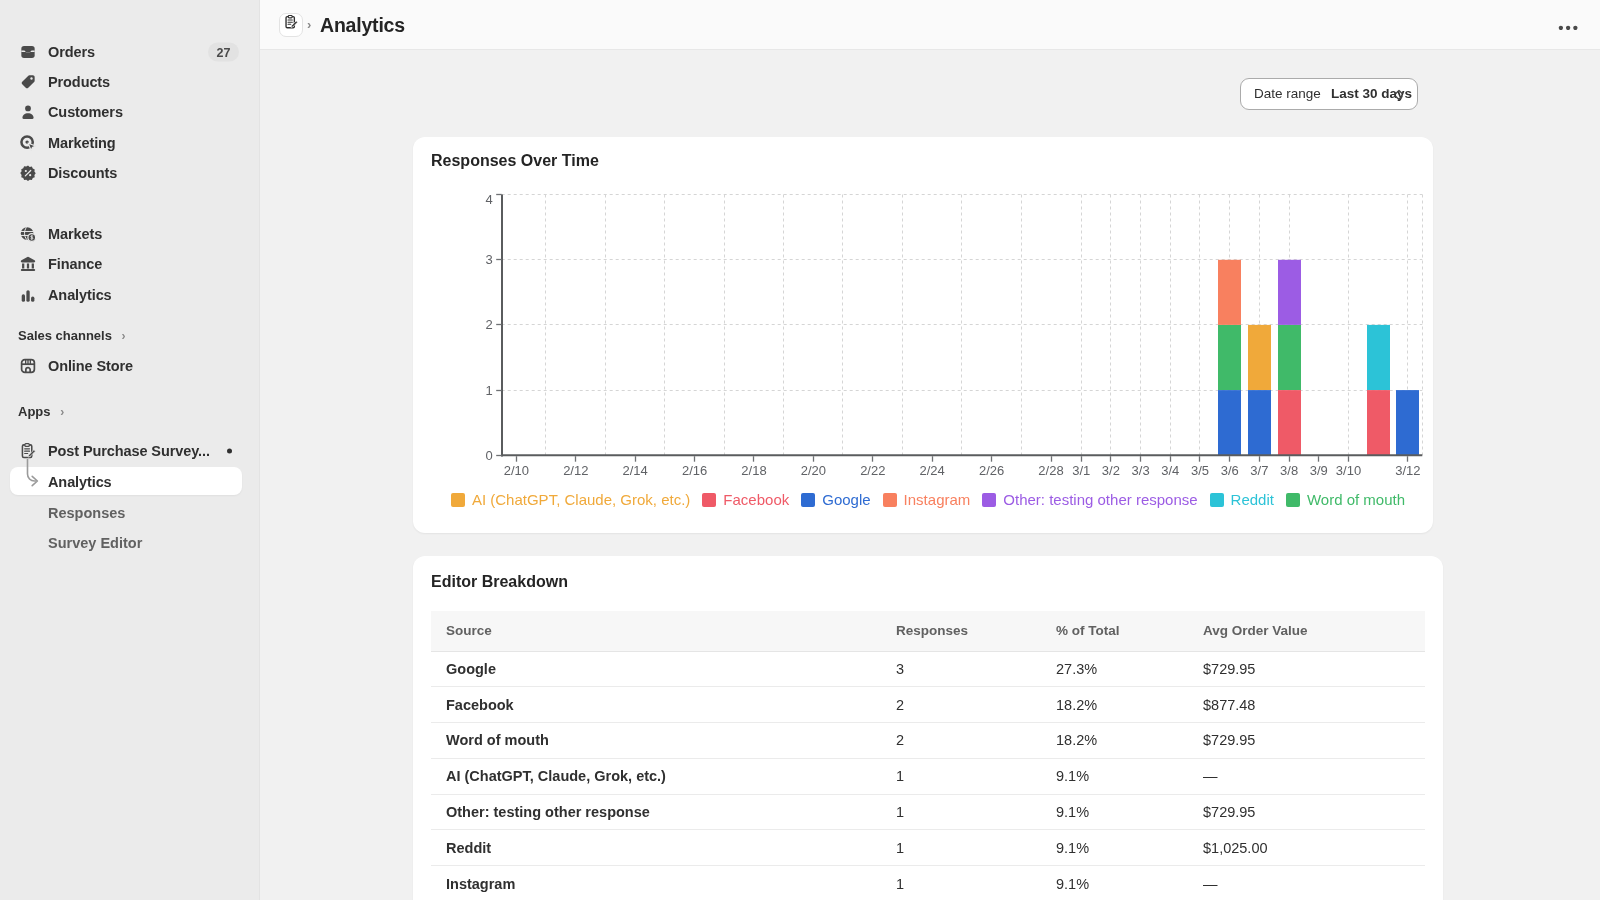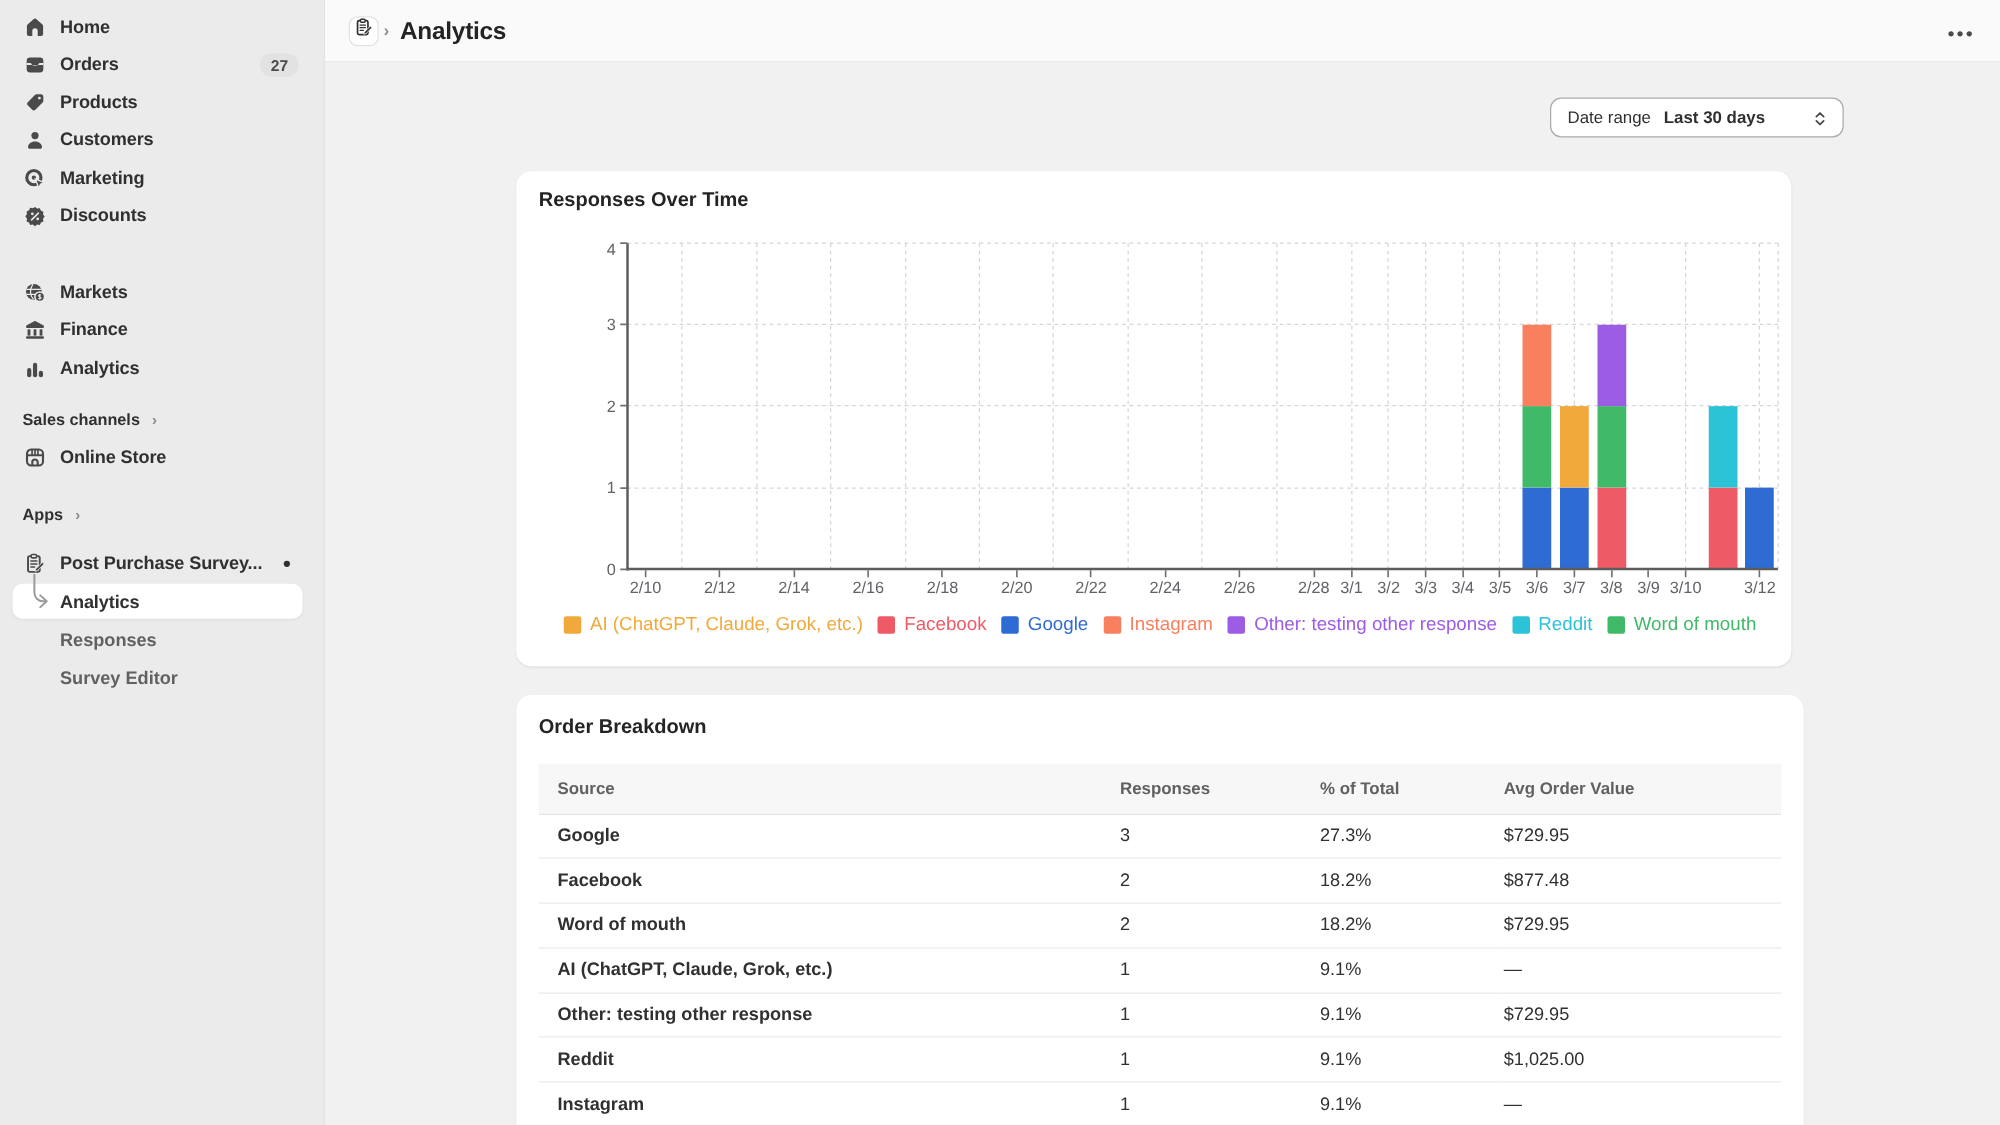--- a/index.html
+++ b/index.html
@@ -12,21 +12,21 @@
   .badge { position:absolute; right:21px; top:50%; transform:translateY(-50%); background:#e2e2e2; border-radius:10px; font-size:12.5px; font-weight:bold; color:#4a4a4a; padding:2.5px 8.5px; }
   .sec-head { position:absolute; left:18px; font-size:13px; font-weight:bold; color:#303030; }
   .sec-head .chev { color:#8a8a8a; font-weight:bold; font-size:12px; margin-left:6px; }
   .muted-item { position:absolute; left:48px; font-size:14.5px; font-weight:bold; color:#616161; }
   .sel-row { position:absolute; left:10px; top:467px; width:232px; height:28px; background:#ffffff; border-radius:8px; box-shadow:0 1px 2px rgba(0,0,0,0.05); }
   .topbar { position:absolute; left:260px; top:0; width:1340px; height:50px; background:#fafafa; border-bottom:1px solid #e7e7e7; }
   .crumb-ic { position:absolute; left:19px; top:13px; width:24px; height:24px; background:#ffffff; border:1px solid #e3e3e3; border-radius:7px; }
   .crumb-chev { position:absolute; left:47px; top:17px; color:#8a8a8a; font-size:13px; font-weight:bold; }
   .crumb-title { position:absolute; left:60px; top:14px; font-size:19.5px; font-weight:bold; color:#242424; letter-spacing:-0.2px; }
   .dots { position:absolute; right:20px; top:19px; color:#4a4a4a; letter-spacing:2px; font-size:15px; font-weight:bold; }
-  .datebtn { position:absolute; left:1240px; top:78px; width:235px; height:32px; background:#ffffff; border:1px solid #ababab; border-radius:9px; }
+  .datebtn { position:absolute; left:1240px; top:78px; width:178px; height:32px; background:#ffffff; border:1px solid #ababab; border-radius:9px; }
   .datebtn .t1 { position:absolute; left:13px; top:7px; font-size:13.5px; color:#303030; }
   .datebtn .t2 { position:absolute; left:90px; top:7px; font-size:13.5px; color:#303030; font-weight:bold;text-align:center; }
   .card { position:absolute; left:413px; background:#ffffff; border-radius:12px; box-shadow:0 1px 2px rgba(0,0,0,0.06); }
   #card1 { top:137px; width:1020px; height:396px; }
   #card2 { top:556px; width:1030px; height:381px; }
   .card-title { position:absolute; left:18px; top:15px; font-size:16px; font-weight:bold; color:#242424; }
   .legend { position:absolute; left:0; top:354px; width:1030px; display:flex; justify-content:center; align-items:center; }
   .leg-item { display:flex; align-items:center; margin:0 6px; font-size:15px; }
   .leg-sq { width:14px; height:14px; border-radius:2px; margin-right:7px; }
   table.src { position:absolute; left:18px; top:55px; width:994px; border-collapse:collapse; }
@@ -35,26 +35,20 @@
   table.src .c1 { width:465px; padding-left:15px; }
   
   table.src .c2 { width:160px; }
   table.src .c3 { width:147px; }
   table.src td.c1 { font-weight:bold; }
 </style>
 </head>
 <body>
 
 <div class="sidebar">
-  <div class="nav-item" style="top:7px;">
-      <span class="ic"><svg width="18" height="18" viewBox="0 0 20 20">
-          <path d="M9.2 2.3 3.4 7.4a1.8 1.8 0 0 0-.6 1.4v6.9c0 1 .8 1.8 1.8 1.8h3V13a2.4 2.4 0 0 1 4.8 0v4.5h3c1 0 1.8-.8 1.8-1.8V8.8c0-.5-.2-1-.6-1.4L10.8 2.3a1.2 1.2 0 0 0-1.6 0Z" fill="#4a4a4a"></path>
-        </svg></span>
-      <span class="lb">Home</span>
-    </div>
   <div class="nav-item" style="top:37px;">
       <span class="ic"><svg width="18" height="18" viewBox="0 0 20 20">
           <rect x="2.6" y="3.4" width="14.8" height="13.2" rx="3" fill="#4a4a4a"></rect>
           <path d="M2.6 8.2h3.1c.5 0 .9.3 1.1.7l.4.8c.2.4.6.7 1.1.7h3.4c.5 0 .9-.3 1.1-.7l.4-.8c.2-.4.6-.7 1.1-.7h3.1v1.8H2.6Z" fill="#ebebeb"></path>
         </svg></span>
       <span class="lb">Orders</span>
       <span class="badge">27</span>
     </div>
   <div class="nav-item" style="top:67px;">
       <span class="ic"><svg width="18" height="18" viewBox="0 0 20 20">
@@ -268,21 +262,21 @@
     <div class="leg-item" style="color:#ef5a67;"><span class="leg-sq" style="background:#ef5a67;"></span>Facebook</div>
     <div class="leg-item" style="color:#2e6bd2;"><span class="leg-sq" style="background:#2e6bd2;"></span>Google</div>
     <div class="leg-item" style="color:#f8805f;"><span class="leg-sq" style="background:#f8805f;"></span>Instagram</div>
     <div class="leg-item" style="color:#9c5ce4;"><span class="leg-sq" style="background:#9c5ce4;"></span>Other: testing other response</div>
     <div class="leg-item" style="color:#2cc3d7;"><span class="leg-sq" style="background:#2cc3d7;"></span>Reddit</div>
     <div class="leg-item" style="color:#40ba69;"><span class="leg-sq" style="background:#40ba69;"></span>Word of mouth</div>
   </div>
 </div>
 
 <div class="card" id="card2">
-  <div class="card-title" style="top:17px;">Order Breakdown</div>
+  <div class="card-title" style="top:17px;">Editor Breakdown</div>
   <table class="src">
     <tbody>
         <tr>
           <th class="c1">Source</th>
           <th class="c2">Responses</th>
           <th class="c3">% of Total</th>
           <th class="c4">Avg Order Value</th>
         </tr>
     <tr>
           <td class="c1">Google</td>

